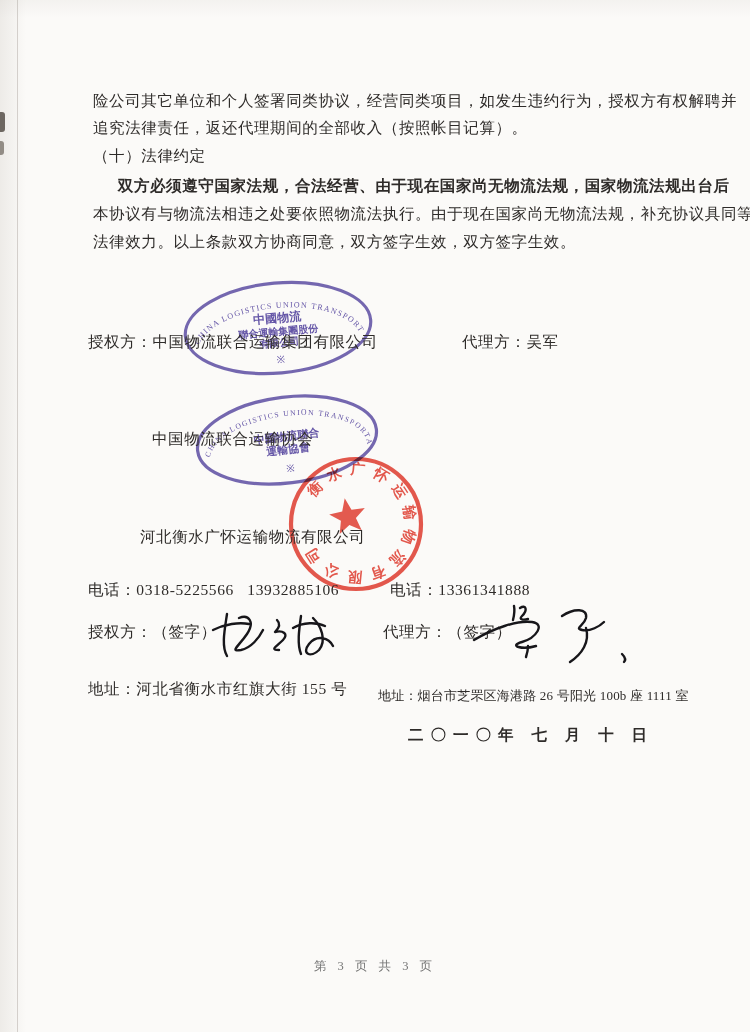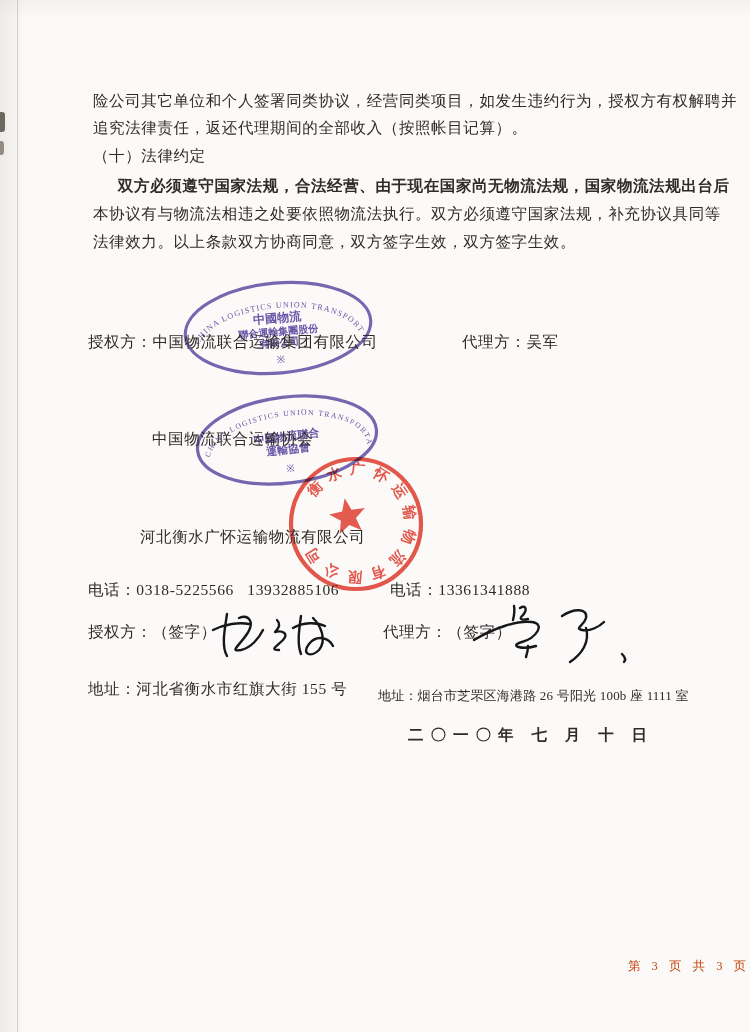--- a/index.html
+++ b/index.html
@@ -17,41 +17,41 @@
   }
   .crease{position:absolute;left:17px;top:0;bottom:0;width:1px;background:rgba(168,162,155,0.45);}
   .edge-mark-1{position:absolute;left:0;top:112px;width:5px;height:20px;background:#6d6761;border-radius:0 3px 3px 0;}
   .edge-mark-2{position:absolute;left:0;top:141px;width:4px;height:14px;background:#928c85;border-radius:0 3px 3px 0;}
   .txt{position:absolute;white-space:pre;font-size:15.5px;letter-spacing:0.6px;line-height:1.2;}
   .clause{left:86px;width:592px;padding-left:7px;}
   .indent{text-indent:1.6em;font-weight:bold;}
   .small-addr{font-size:13px;letter-spacing:0.2px;margin-top:6px;}
   .date-line{letter-spacing:7px;font-weight:bold;}
   .footer{
-    position:absolute;left:0;right:0;top:958px;text-align:right;
-    font-size:12.5px;letter-spacing:4px;color:#c2410c;
+    position:absolute;left:0;right:0;top:958px;text-align:center;
+    font-size:12.5px;letter-spacing:4px;color:#737373;
   }
   .stamp{position:absolute;mix-blend-mode:multiply;opacity:0.92;}
   .sig{position:absolute;}
   .sig path{fill:none;stroke:#17161a;stroke-width:2.4;stroke-linecap:round;stroke-linejoin:round;}
   svg text{font-family:"Liberation Serif","DejaVu Serif",serif;}
 </style>
 </head>
 <body>
 
 <div class="paper"></div>
 <div class="crease"></div>
 <div class="edge-mark-1"></div>
 <div class="edge-mark-2"></div>
 
 <div class="txt clause" style="top:92px">险公司其它单位和个人签署同类协议，经营同类项目，如发生违约行为，授权方有权解聘并</div>
 <div class="txt clause" style="top:119px">追究法律责任，返还代理期间的全部收入（按照帐目记算）。</div>
 <div class="txt clause" style="top:147px">（十）法律约定</div>
 <div class="txt clause indent" style="top:177px">双方必须遵守国家法规，合法经营、由于现在国家尚无物流法规，国家物流法规出台后</div>
-<div class="txt clause" style="top:205px">本协议有与物流法相违之处要依照物流法执行。双方必须遵守国家法规，补充协议具同等</div>
+<div class="txt clause" style="top:205px">本协议有与物流法相违之处要依照物流法执行。由于现在国家尚无物流法规，补充协议具同等</div>
 <div class="txt clause" style="top:233px">法律效力。以上条款双方协商同意，双方签字生效，双方签字生效。</div>
 
 <svg class="stamp" style="left:181px;top:280px;transform:rotate(-5deg)" width="194" height="96" viewBox="0 0 194 96">
   <ellipse cx="97" cy="48" rx="93" ry="45" fill="none" stroke="#5a4aa5" stroke-width="3.2" opacity="0.9"></ellipse>
   <path id="arcG" d="M 16 60 A 82 38 0 0 1 178 60" fill="none"></path>
   <text font-size="8" letter-spacing="1.2" fill="#5a4aa5">
     <textPath href="#arcG" startOffset="2">CHINA LOGISTICS UNION TRANSPORTATION GROUP SHARE LTD</textPath>
   </text>
   <text x="97" y="42" text-anchor="middle" font-size="12" font-weight="bold" fill="#5a4aa5">中國物流</text>
   <text x="97" y="55" text-anchor="middle" font-size="10" font-weight="bold" fill="#5a4aa5">聯合運輸集團股份</text>

